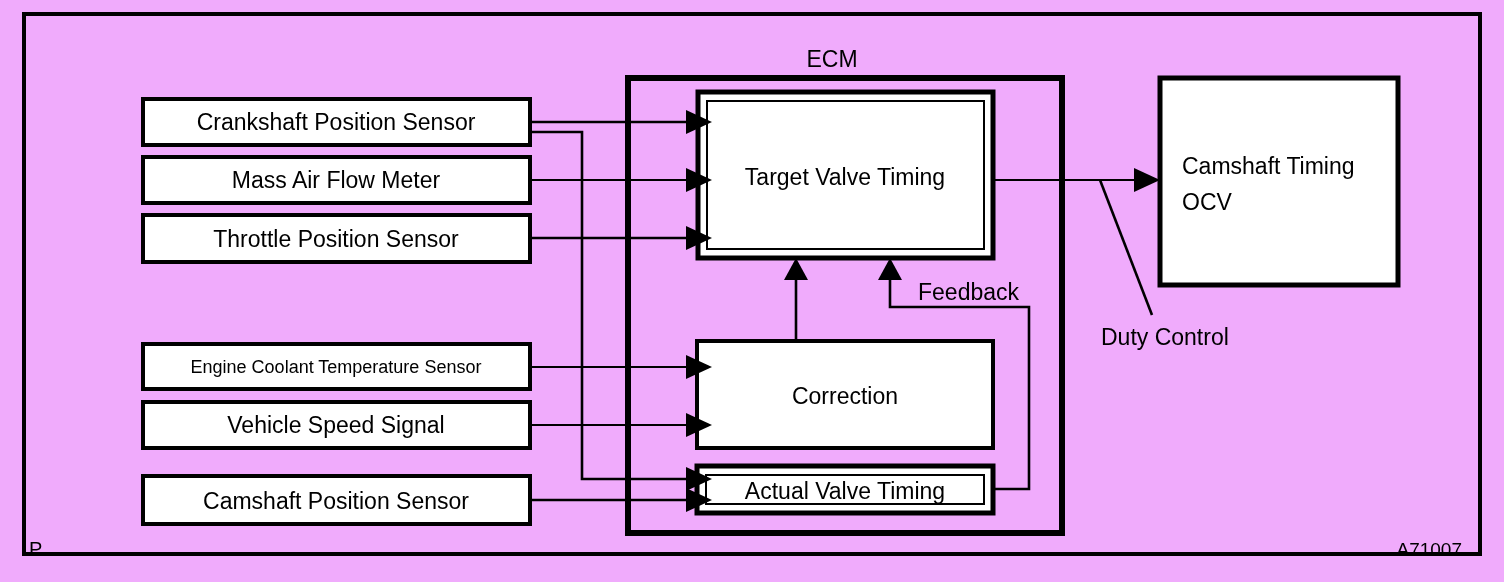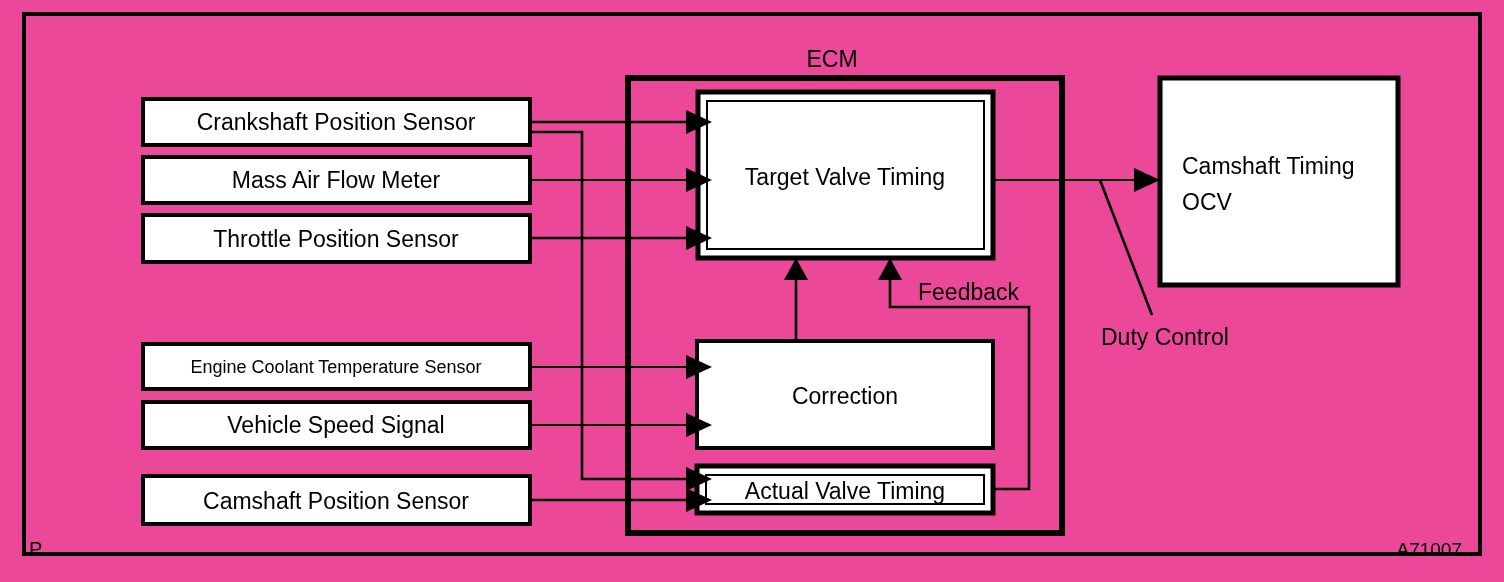--- a/index.html
+++ b/index.html
@@ -7,21 +7,21 @@
     padding: 0;
     background: #ffffff;
   }
   body {
     font-family: "Liberation Sans", sans-serif;
   }
   #diagram-root {
     position: relative;
     width: 1504px;
     height: 582px;
-    background: #ec4899;
+    background: #f0abfc;
     overflow: hidden;
   }
   svg.diagram-canvas {
     display: block;
     width: 1504px;
     height: 582px;
   }
   text {
     font-family: "Liberation Sans", sans-serif;
     fill: #000000;

